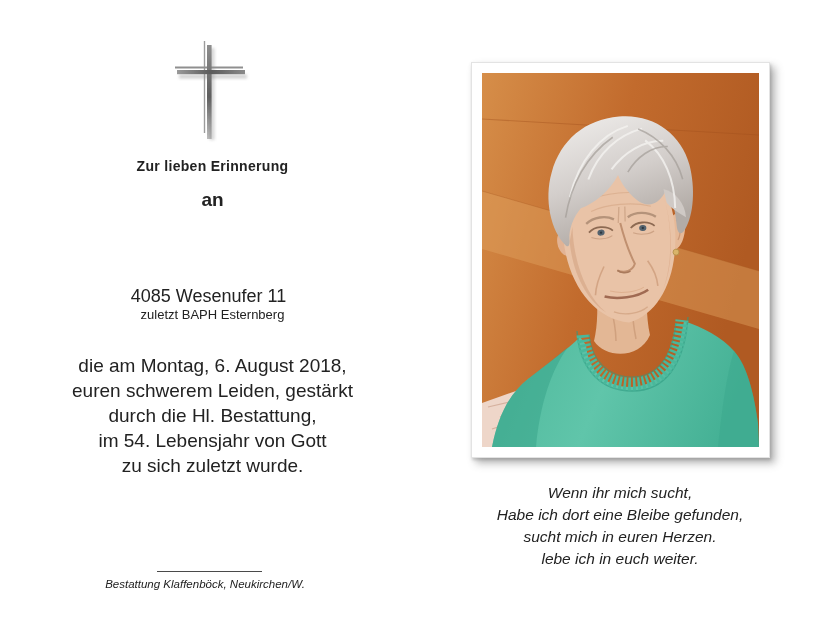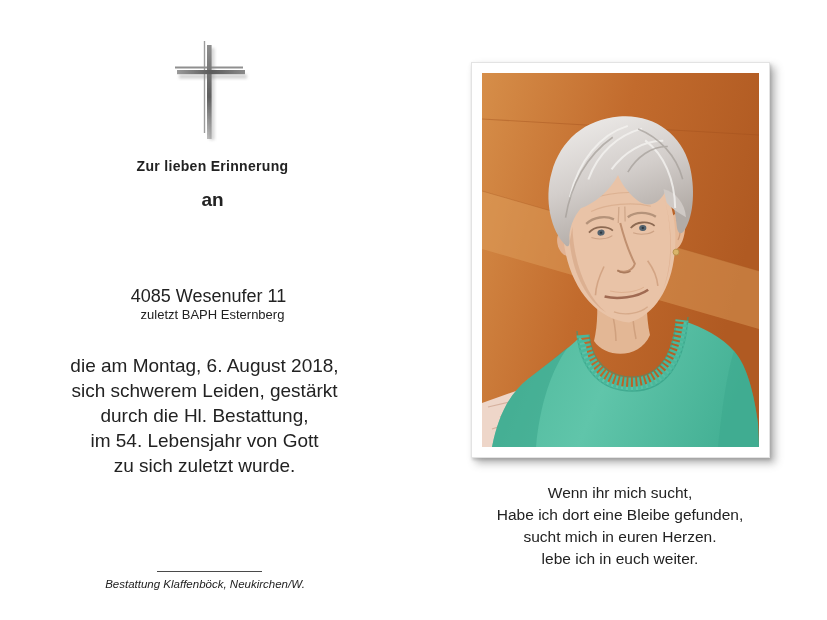--- a/index.html
+++ b/index.html
@@ -30,21 +30,21 @@
     font-size: 19px; font-weight: 700;
   }
   .deceased-name {
     left: 40px; top: 242px; width: 345px;
     font-size: 31px; font-weight: 400; letter-spacing: 0.5px;
   }
   .addr1 { left: 36px; top: 286px; width: 345px; font-size: 18px; }
   .addr2 { left: 40px; top: 307px; width: 345px; font-size: 13px; }
 
   .obituary {
-    left: 32px; top: 353px; width: 345px;
+    left: 40px; top: 353px; width: 345px;
     font-size: 19px; line-height: 25px; font-weight: 400;
   }
 
   .footer-divider {
     left: 157px; top: 571px; width: 105px; height: 0;
     border-top: 1.5px solid #4a4a4a;
   }
   .footer-text {
     left: 40px; top: 578px; width: 330px;
     font-size: 11.5px;
@@ -57,21 +57,21 @@
     width: 299px; height: 396px;
     background: #ffffff;
     border: 1px solid #e3e3e3;
     padding: 10px;
     box-shadow: 5px 5px 8px rgba(90,90,90,0.45), 1px 2px 3px rgba(120,120,120,0.35);
   }
   .photo-frame svg { display: block; width: 277px; height: 374px; }
 
   .poem {
     left: 470px; top: 482px; width: 300px;
-    font-size: 15.5px; line-height: 22px; font-weight: 400;
+    font-size: 15.5px; line-height: 22px; font-weight: 400; font-style: italic;
   }
 </style>
 </head>
 <body>
 
 <div class="card">
 
   <div class="abs cross-wrap">
     <svg viewBox="0 0 90 110" width="90" height="110" aria-hidden="true">
       <defs>
@@ -105,21 +105,21 @@
   </div>
 
   <div class="abs center-text header-line1">Zur lieben Erinnerung</div>
   <div class="abs center-text header-line2">an</div>
 
   <div class="abs center-text addr1">4085 Wesenufer 11</div>
   <div class="abs center-text addr2">zuletzt BAPH Esternberg</div>
 
   <div class="abs center-text obituary">
     <div>die am Montag, 6. August 2018,</div>
-    <div>sich schwerem Leiden, gestärkt</div>
+    <div>euren schwerem Leiden, gestärkt</div>
     <div>durch die Hl. Bestattung,</div>
     <div>im 54. Lebensjahr von Gott</div>
     <div>zu sich zuletzt wurde.</div>
   </div>
 
   <div class="abs footer-divider"></div>
   <div class="abs center-text footer-text">Bestattung Klaffenböck, Neukirchen/W.</div>
 
   <div class="abs photo-frame">
     <svg viewBox="0 0 277 374" role="img" aria-label="Portrait of an elderly woman with short silver hair wearing a mint green sweater against an orange wood wall">

